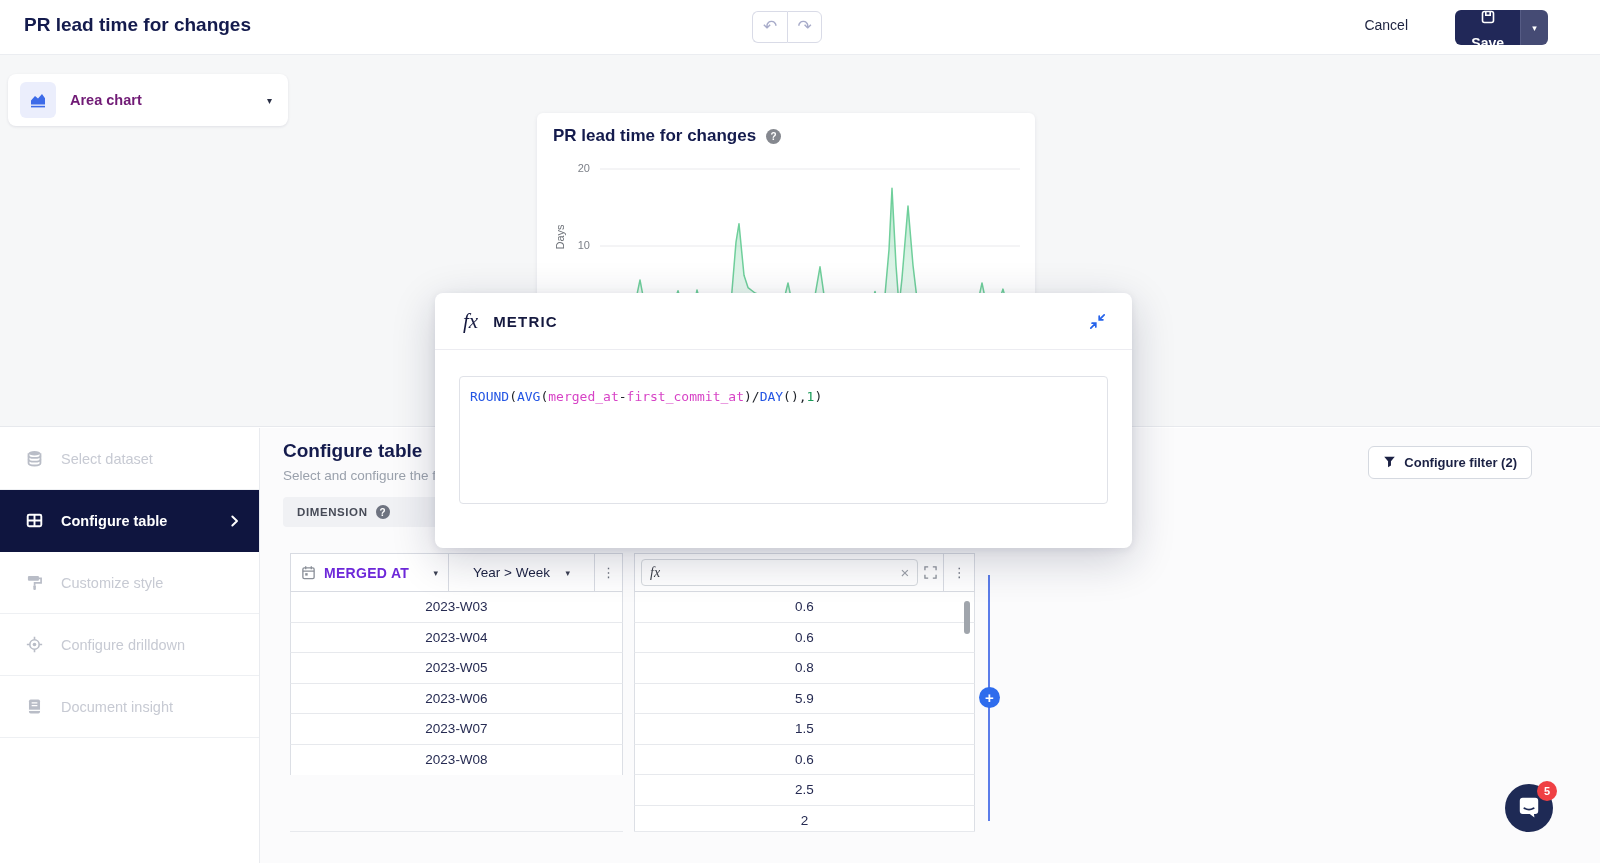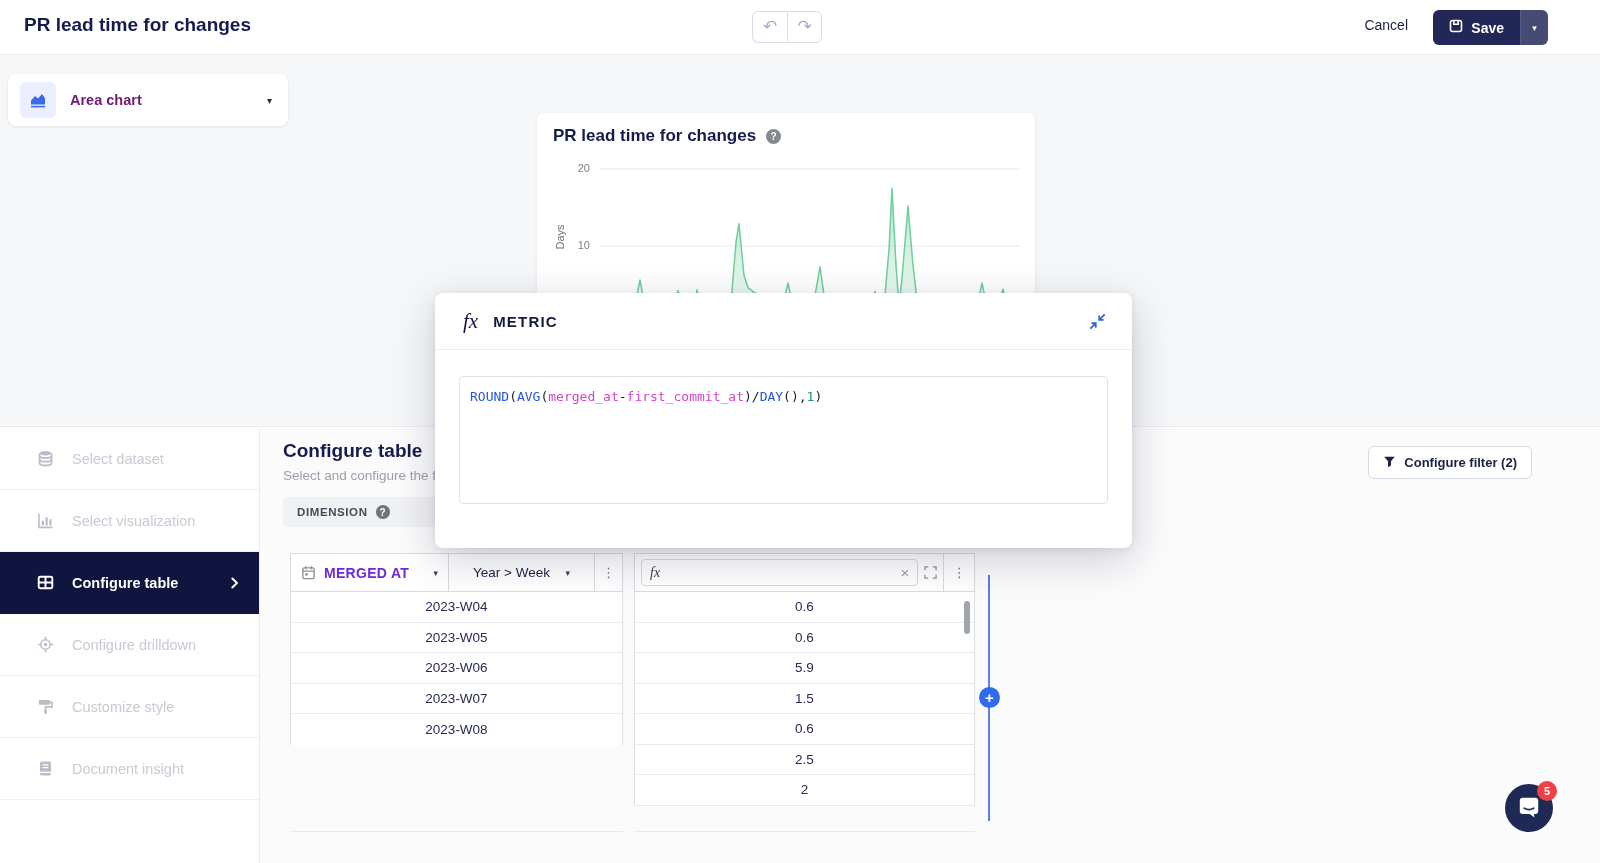--- a/index.html
+++ b/index.html
@@ -9,42 +9,42 @@
 
   
   .topbar { position:absolute; top:0; left:0; width:1600px; height:55px; background:#fff; border-bottom:1px solid #ebedf1; z-index:20; }
   .page-title { position:absolute; left:24px; top:14px; font-size:19px; font-weight:700; color:#141b4d; }
   .undoredo { position:absolute; left:752px; top:11px; display:flex; }
   .ur-btn { width:35px; height:32px; background:#fff; border:1px solid #d9dbe7; color:#a7abc9; font-size:17px; line-height:30px; text-align:center; cursor:pointer; }
   .ur-btn.undo { border-radius:6px 0 0 6px; border-right:none; }
   .ur-btn.redo { border-radius:0 6px 6px 0; }
   .cancel-btn { position:absolute; right:192px; top:17px; background:none; border:none; font-size:14px; color:#1d2340; cursor:pointer; font-family:inherit; }
   .save-group { position:absolute; right:52px; top:10px; height:35px; display:flex; }
-  .save-main { display:flex; align-items:center; gap:8px; padding:0 16px; background:#212858; border:none; border-radius:6px 0 0 6px; color:#fff; font-size:14px; font-weight:600; cursor:pointer; font-family:inherit; }
+  .save-main { display:flex; align-items:center; gap:8px; padding:0 16px; background:#212858; border:none; border-radius:6px 0 0 6px; color:#fff; font-size:14px; font-weight:600; cursor:pointer; font-family:inherit;flex-direction:column; }
   .save-caret { width:28px; background:#454b74; border:none; border-left:1px solid #565c85; border-radius:0 6px 6px 0; color:#fff; font-size:9px; cursor:pointer; }
 
   
   .canvas { position:absolute; top:55px; left:0; width:1600px; height:372px; background:#f6f7f8; border-bottom:1px solid #e7e9ed; }
   .picker { position:absolute; left:8px; top:19px; width:280px; height:52px; background:#fff; border-radius:8px; box-shadow:0 1px 3px rgba(25,30,70,.10); display:flex; align-items:center; padding:0 16px 0 12px; cursor:pointer; }
   .picker-iconbox { width:36px; height:36px; background:#ebeefc; border-radius:6px; display:flex; align-items:center; justify-content:center; color:#3d6be8; }
   .picker-label { margin-left:14px; font-size:14.5px; font-weight:600; color:#701a75; }
   .picker-caret { margin-left:auto; font-size:10px; color:#2a2f45; }
 
   .panel { position:absolute; left:537px; top:58px; width:498px; height:314px; background:#fff; border-radius:6px; box-shadow:0 1px 4px rgba(25,30,70,.08); }
   .panel-titlerow { position:absolute; left:16px; top:13px; display:flex; align-items:center; gap:10px; }
   .panel-title { font-size:17px; font-weight:700; color:#141b4d; }
   .qmark { display:inline-flex; width:15px; height:15px; border-radius:50%; background:#85888f; color:#fff; font-size:10px; font-weight:700; align-items:center; justify-content:center; cursor:pointer; }
   .ytick { position:absolute; width:22px; text-align:right; font-size:11px; color:#7b7f87; }
   .yaxis-label { position:absolute; left:6px; top:118px; font-size:11px; color:#6c7077; transform:rotate(-90deg); transform-origin:center; width:34px; text-align:center; }
   #chartSvg { position:absolute; left:63px; top:52px; }
 
   
   .workspace { position:absolute; top:428px; left:0; width:1600px; height:435px; background:#fbfbfc; }
   .sidebar { position:absolute; left:0; top:0; width:260px; height:435px; background:#fff; border-right:1px solid #e9ebef; }
-  .side-item { position:relative; height:62px; display:flex; align-items:center; padding-left:37px; gap:18px; border-bottom:1px solid #eef0f3; cursor:pointer; }
+  .side-item { position:relative; height:62px; display:flex; align-items:center; padding-left:26px; gap:18px; border-bottom:1px solid #eef0f3; cursor:pointer; }
   .side-item .side-icon { color:#b9bdc7; display:flex; }
   .side-item .side-label { font-size:14.5px; color:#c7cad3; }
   .side-item.active { background:#0f153f; border-bottom:1px solid #0f153f; }
   .side-item.active .side-icon { color:#fff; }
   .side-item.active .side-label { color:#fff; font-weight:600; }
   .side-chevron { position:absolute; right:18px; top:50%; transform:translateY(-50%); display:flex; }
 
   .main-heading { position:absolute; left:283px; top:12px; font-size:19px; font-weight:700; color:#141b4d; }
   .main-sub { position:absolute; left:283px; top:40px; font-size:13.5px; color:#9aa1ac; }
   .filter-btn { position:absolute; right:68px; top:18px; height:33px; display:flex; align-items:center; gap:8px; padding:0 14px; background:#fff; border:1px solid #d5d9e0; border-radius:6px; font-size:13px; font-weight:600; color:#1b2144; cursor:pointer; font-family:inherit; }
@@ -158,64 +158,53 @@
         <div class="side-item">
           <span class="side-icon">
             <svg width="17" height="17" viewBox="0 0 16 16">
               <ellipse cx="8" cy="3.1" rx="5.6" ry="2.1" fill="currentColor"></ellipse>
               <path d="M2.4 5.4c0 1.2 2.5 2.1 5.6 2.1s5.6-.9 5.6-2.1M2.4 8.9c0 1.2 2.5 2.1 5.6 2.1s5.6-.9 5.6-2.1" fill="none" stroke="currentColor" stroke-width="1.7"></path>
               <path d="M2.4 3.1v9.4c0 1.2 2.5 2.1 5.6 2.1s5.6-.9 5.6-2.1V3.1" fill="none" stroke="currentColor" stroke-width="1.7"></path>
             </svg>
           </span>
           <span class="side-label">Select dataset</span>
         </div>
-        <div class="side-item">
-          <span class="side-icon">
-            <svg width="17" height="17" viewBox="0 0 16 16">
-              <path d="M1.8 1.5v13h12.7" stroke="currentColor" stroke-width="1.5" fill="none"></path>
-              <rect x="4.4" y="8.2" width="2.1" height="4.4" fill="currentColor"></rect>
-              <rect x="8" y="5" width="2.1" height="7.6" fill="currentColor"></rect>
-              <rect x="11.6" y="6.8" width="2.1" height="5.8" fill="currentColor"></rect>
-            </svg>
-          </span>
-          <span class="side-label">Select visualization</span>
-        </div>
         <div class="side-item active">
           <span class="side-icon">
             <svg width="17" height="17" viewBox="0 0 16 16">
               <rect x="1.6" y="2.6" width="12.8" height="10.8" rx="1.4" fill="none" stroke="currentColor" stroke-width="1.8"></rect>
               <path d="M8 2.6v10.8M1.6 8h12.8" stroke="currentColor" stroke-width="1.8"></path>
             </svg>
           </span>
           <span class="side-label">Configure table</span>
           <span class="side-chevron">
             <svg width="13" height="13" viewBox="0 0 12 12">
               <path d="M4 1.8l4.3 4.2L4 10.2" stroke="#fff" stroke-width="1.8" fill="none" stroke-linecap="round" stroke-linejoin="round"></path>
             </svg>
           </span>
         </div>
         <div class="side-item">
           <span class="side-icon">
             <svg width="17" height="17" viewBox="0 0 16 16">
+              <rect x="1.8" y="1.8" width="10.4" height="4.6" rx="1" fill="currentColor"></rect>
+              <path d="M12.2 4.1h2v4.2H8.1v2.6" fill="none" stroke="currentColor" stroke-width="1.6"></path>
+              <rect x="6.9" y="10.6" width="2.4" height="4.4" rx="1" fill="currentColor"></rect>
+            </svg>
+          </span>
+          <span class="side-label">Customize style</span>
+        </div>
+        <div class="side-item">
+          <span class="side-icon">
+            <svg width="17" height="17" viewBox="0 0 16 16">
               <circle cx="8" cy="8" r="4.4" fill="none" stroke="currentColor" stroke-width="1.5"></circle>
               <circle cx="8" cy="8" r="1.7" fill="currentColor"></circle>
               <path d="M8 .8v2.6M8 12.6v2.6M.8 8h2.6M12.6 8h2.6" stroke="currentColor" stroke-width="1.5"></path>
             </svg>
           </span>
           <span class="side-label">Configure drilldown</span>
-        </div>
-        <div class="side-item">
-          <span class="side-icon">
-            <svg width="17" height="17" viewBox="0 0 16 16">
-              <rect x="1.8" y="1.8" width="10.4" height="4.6" rx="1" fill="currentColor"></rect>
-              <path d="M12.2 4.1h2v4.2H8.1v2.6" fill="none" stroke="currentColor" stroke-width="1.6"></path>
-              <rect x="6.9" y="10.6" width="2.4" height="4.4" rx="1" fill="currentColor"></rect>
-            </svg>
-          </span>
-          <span class="side-label">Customize style</span>
         </div>
         <div class="side-item">
           <span class="side-icon">
             <svg width="17" height="17" viewBox="0 0 16 16">
               <rect x="2.8" y="1.4" width="10.4" height="13.2" rx="1.6" fill="currentColor"></rect>
               <path d="M5.3 4.6h5.4M5.3 7.1h5.4" stroke="#fff" stroke-width="1.2"></path>
               <path d="M2.8 11.6h10.4" stroke="#fff" stroke-width="1.2"></path>
             </svg>
           </span>
           <span class="side-label">Document insight</span>
@@ -250,20 +239,21 @@
           <span class="hdr-text">MERGED AT</span>
           <span class="hdr-caret">▾</span>
         </div>
         <div class="hcell hcell-gran">
           <span class="hdr-text">Year &gt; Week</span>
           <span class="hdr-caret">▾</span>
         </div>
         <div class="hcell hcell-kebab">⋮</div>
       </div>
       <div class="tbl-body" id="leftRows">
+          <div class="trow">2023-W03</div>
           <div class="trow">2023-W04</div>
           <div class="trow">2023-W05</div>
           <div class="trow">2023-W06</div>
           <div class="trow">2023-W07</div>
           <div class="trow">2023-W08</div>
         </div>
     </div>
 
     <div class="tbl tbl-right">
       <div class="tbl-header">
@@ -276,20 +266,21 @@
               <svg width="13" height="13" viewBox="0 0 14 14">
                 <path d="M1 4.5V1h3.5M9.5 1H13v3.5M13 9.5V13H9.5M4.5 13H1V9.5" fill="none" stroke="currentColor" stroke-width="1.4"></path>
               </svg>
             </span>
         </div>
         <div class="hcell hcell-kebab" style="width:32px;">⋮</div>
       </div>
       <div class="tbl-body" id="rightRows">
         <div class="trow">0.6</div>
           <div class="trow">0.6</div>
+          <div class="trow">0.8</div>
           <div class="trow">5.9</div>
           <div class="trow">1.5</div>
           <div class="trow">0.6</div>
           <div class="trow">2.5</div>
           <div class="trow">2</div>
       <div class="scroll-thumb"></div>
         </div>
     </div>
 
     <div class="vline"></div>

